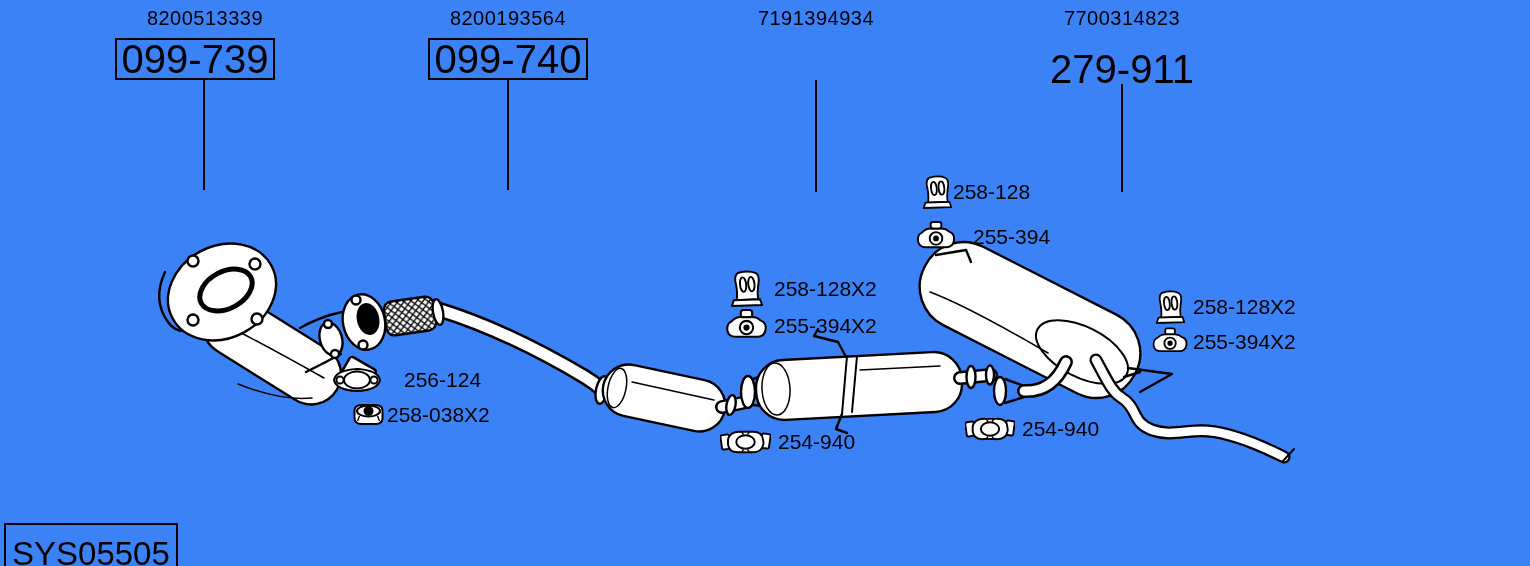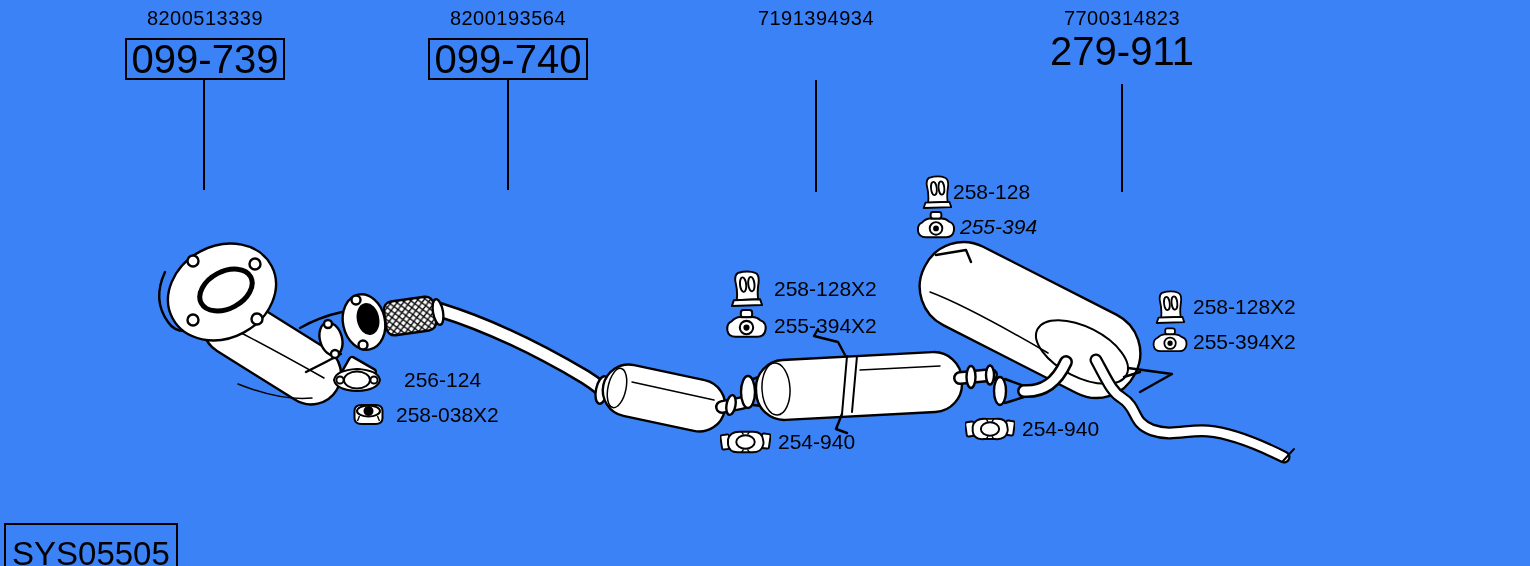--- a/index.html
+++ b/index.html
@@ -160,31 +160,31 @@
       <path d="M1128,368 L1172,374 L1140,392" fill="none"></path>
       <path d="M1124,377 L1140,372" fill="none"></path>
     </g>
   </svg>
 
   <div class="oem" style="left:45px;top:6px;">8200513339</div>
   <div class="oem" style="left:348px;top:6px;">8200193564</div>
   <div class="oem" style="left:656px;top:6px;">7191394934</div>
   <div class="oem" style="left:962px;top:6px;">7700314823</div>
 
-  <div class="partnum boxed" style="left:45px;top:38px;text-align:center;"><span>099-739</span></div>
+  <div class="partnum boxed" style="left:35px;top:38px;text-align:center;"><span>099-739</span></div>
   <div class="partnum boxed" style="left:348px;top:38px;"><span>099-740</span></div>
-  <div class="partnum" style="left:962px;top:32px;"><span>279-911</span></div>
+  <div class="partnum" style="left:962px;top:50px;"><span>279-911</span></div>
 
   <div class="callout" style="left:330px;top:363px;gap:20px;">
     <svg class="ico" width="54" height="34">
         <use href="#sym-gasket"></use>
       </svg>
     <span>256-124</span>
   </div>
-  <div class="callout" style="left:350px;top:400px;gap:9px;">
+  <div class="callout" style="left:350px;top:400px;">
     <svg class="ico" width="37" height="30">
         <use href="#sym-nut"></use>
       </svg>
     <span>258-038X2</span>
   </div>
 
   <div class="callout" style="left:729px;top:270px;gap:10px;">
     <svg class="ico" width="35" height="37">
         <use href="#sym-hanger"></use>
       </svg>
@@ -202,21 +202,21 @@
       </svg>
     <span>254-940</span>
   </div>
 
   <div class="callout" style="left:921px;top:175px;gap:0;">
     <svg class="ico" width="32" height="34">
         <use href="#sym-hanger"></use>
       </svg>
     <span>258-128</span>
   </div>
-  <div class="callout" style="left:916px;top:210px;gap:3px;font-style:italic;">
+  <div class="callout" style="left:916px;top:220px;gap:16px;">
     <svg class="ico" width="41" height="33">
         <use href="#sym-mount"></use>
       </svg>
     <span>255-394</span>
   </div>
   <div class="callout" style="left:965px;top:411px;gap:7px;">
     <svg class="ico" width="50" height="35">
         <use href="#sym-clamp"></use>
       </svg>
     <span>254-940</span>

